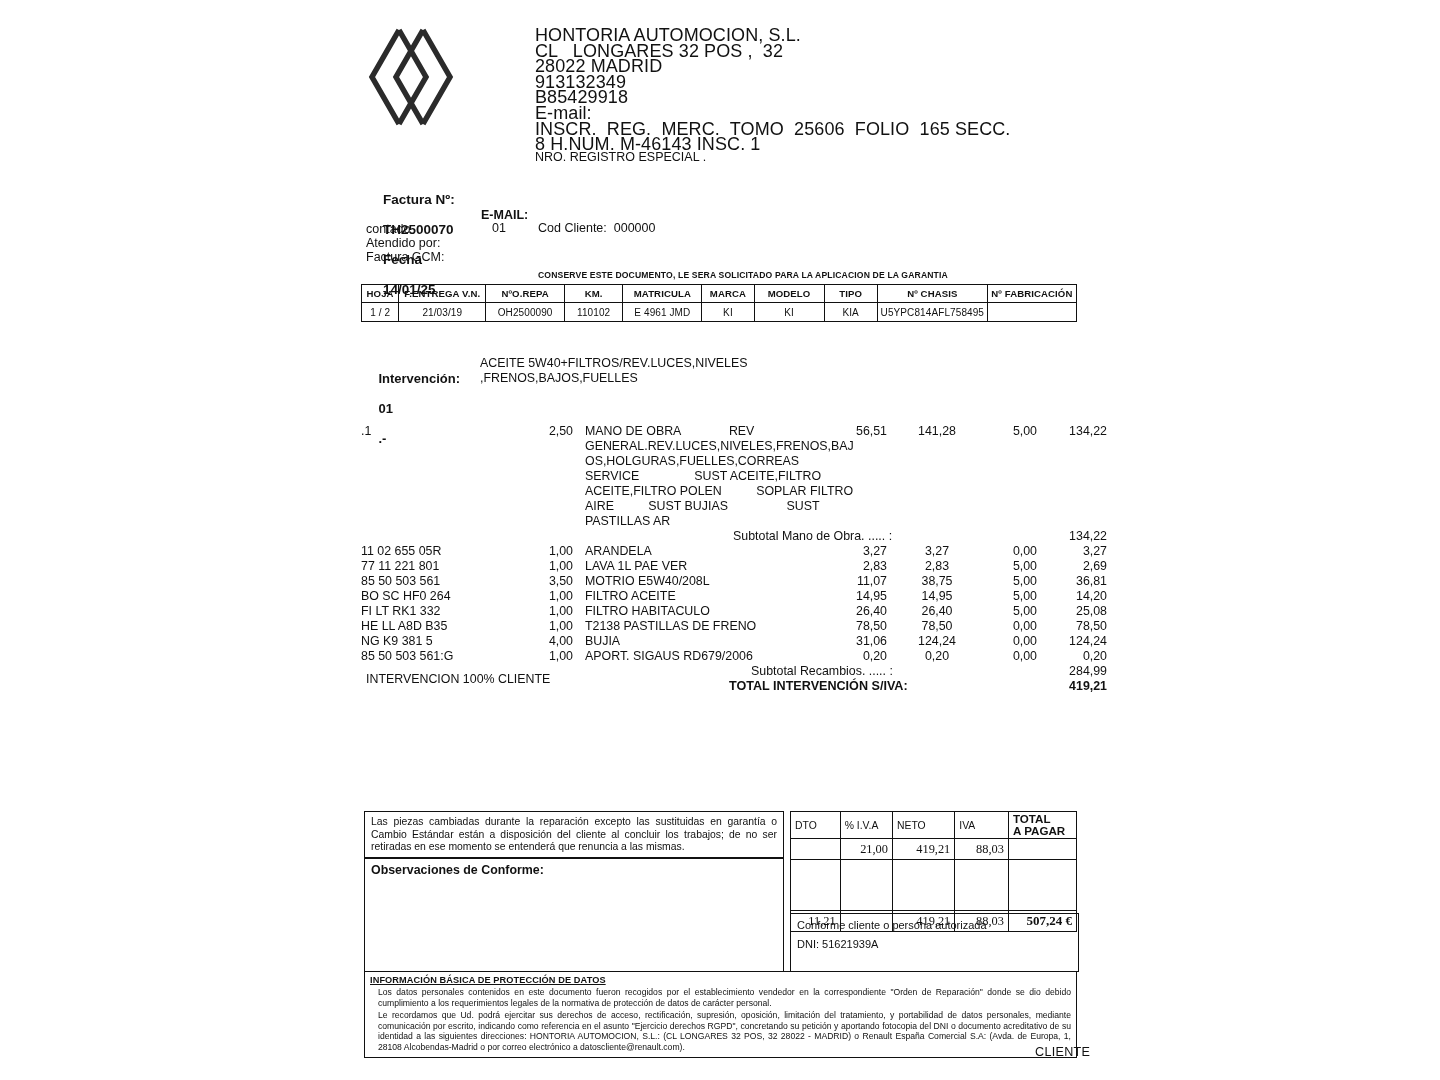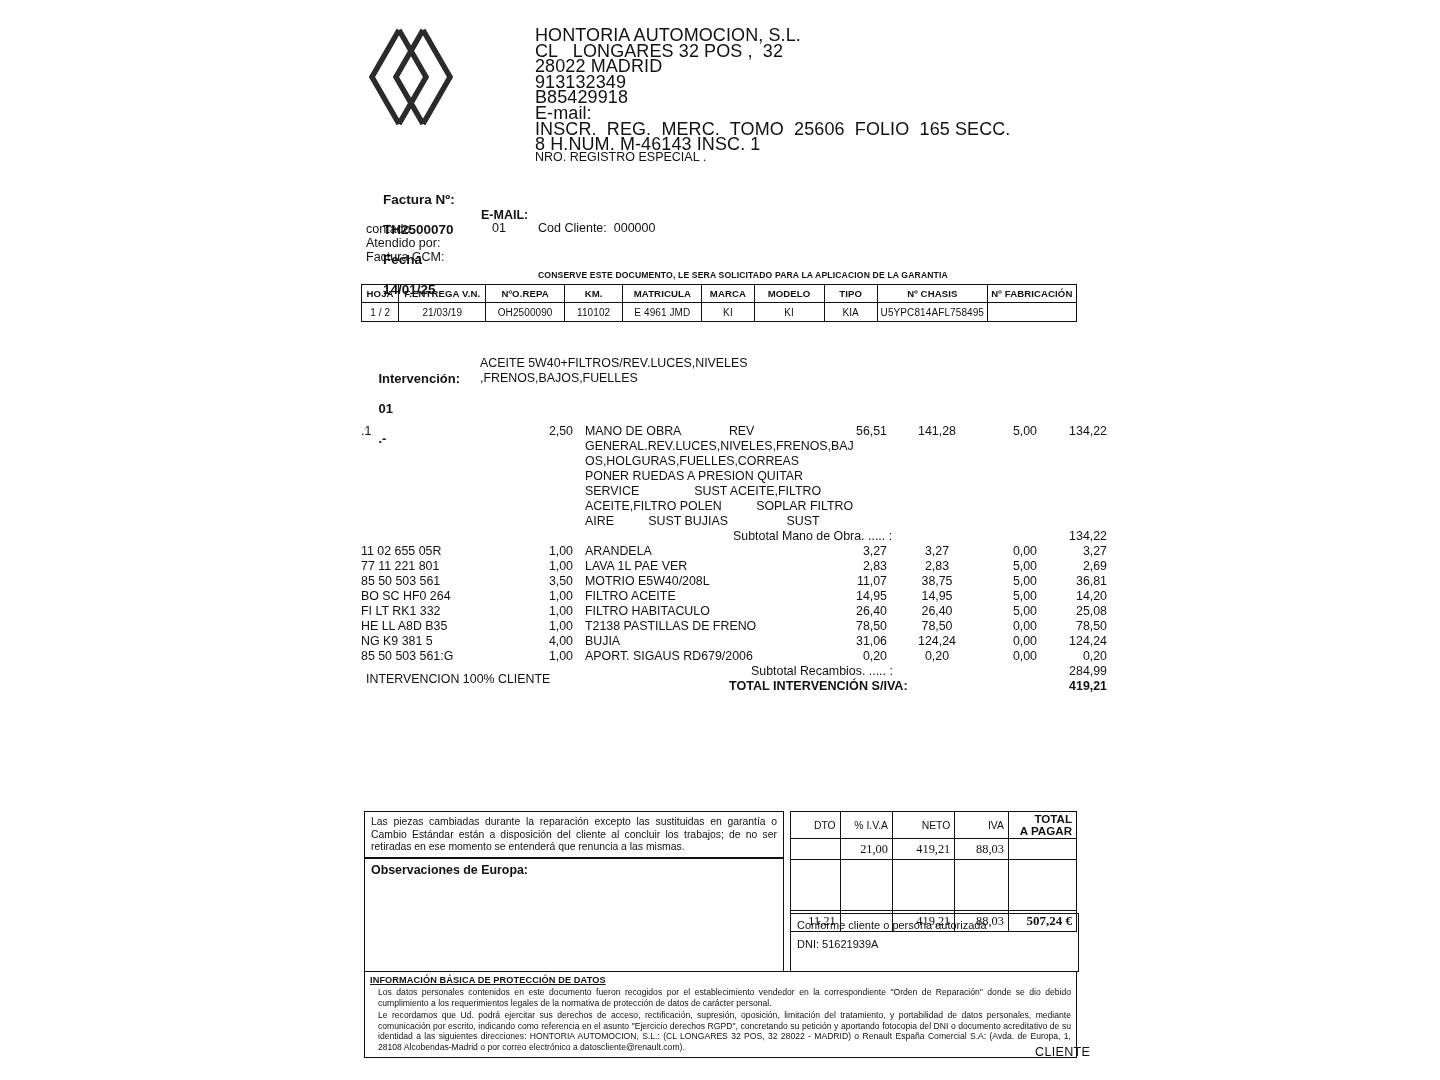--- a/index.html
+++ b/index.html
@@ -63,21 +63,21 @@
 
   #intv100{left:366px;top:672px;font-size:12.4px;}
 
   
   #legalbox{left:364px;top:811px;width:418px;height:45px;border:1.4px solid #111;}
   #legaltxt{padding:4px 6px 0 6px;font-size:10.4px;line-height:12.6px;text-align:justify;}
   #obsbox{left:364px;top:858px;width:418px;height:112px;border:1.4px solid #111;}
   #obslbl{padding:4px 0 0 6px;font-size:12.4px;font-weight:bold;}
 
   #tot{left:790px;top:811px;width:287px;border-collapse:collapse;}
-  #tot td{border:1px solid #111;font-size:10.6px;text-align:right;padding:0 4px;height:16px;}
+  #tot td{border:1px solid #111;font-size:10.6px;text-align:left;padding:0 4px;height:16px;}
   #tot td.hdr{font-weight:normal;height:26px;font-size:10.4px;}
   #tot td.hdr.big{font-weight:bold;font-size:11.6px;line-height:12px;}
   #tot td.num{text-align:right;font-size:12.4px;height:20px;font-family:Liberation Serif, serif;}
   #tot td.blank{height:50px;border-top:none;border-bottom:none;}
   #tot td.last{font-weight:bold;font-size:13px;}
 
   #confbox{left:790px;top:913px;width:287px;height:57px;border:1.4px solid #111;}
   #confbox div{font-size:11px;padding-left:6px;}
 
   
@@ -186,30 +186,30 @@
       <span class="c-dt">5,00</span>
       <span class="c-im">134,22</span>
     </div>
     <div class="row">
         <span class="desc-extra">GENERAL.REV.LUCES,NIVELES,FRENOS,BAJ</span>
       </div>
     <div class="row">
         <span class="desc-extra">OS,HOLGURAS,FUELLES,CORREAS</span>
       </div>
     <div class="row">
-        <span class="desc-extra">PONER RUEDAS A PRESION QUITAR</span>
-      </div>
-    <div class="row">
         <span class="desc-extra">SERVICE                SUST ACEITE,FILTRO</span>
       </div>
     <div class="row">
         <span class="desc-extra">ACEITE,FILTRO POLEN          SOPLAR FILTRO</span>
       </div>
     <div class="row">
         <span class="desc-extra">AIRE          SUST BUJIAS                 SUST</span>
+      </div>
+    <div class="row">
+        <span class="desc-extra">PASTILLAS AR</span>
       </div>
 
     <div class="row">
       <span class="sub-lbl">Subtotal Mano de Obra. ..... :</span>
       <span class="sub-val">134,22</span>
     </div>
 
     <div class="row">
       <span class="c-code">11 02 655 05R</span>
       <span class="c-ud">1,00</span>
@@ -293,21 +293,21 @@
     </div>
   </div>
 
   <div class="abs" id="intv100">INTERVENCION 100% CLIENTE</div>
 
   <div class="abs" id="legalbox">
     <div id="legaltxt">Las piezas cambiadas durante la reparación excepto las sustituidas en garantía o Cambio Estándar están a disposición del cliente al concluir los trabajos; de no ser retiradas en ese momento se entenderá que renuncia a las mismas.</div>
   </div>
 
   <div class="abs" id="obsbox">
-    <div id="obslbl">Observaciones de Europa:</div>
+    <div id="obslbl">Observaciones de Conforme:</div>
   </div>
 
   <table class="abs" id="tot">
     <tbody>
         <tr>
       <td class="hdr" style="width:48px">DTO</td>
       <td class="hdr" style="width:52px">% I.V.A</td>
       <td class="hdr" style="width:64px">NETO</td>
       <td class="hdr" style="width:54px">IVA</td>
       <td class="hdr big" style="width:69px;white-space:pre-line">TOTAL

